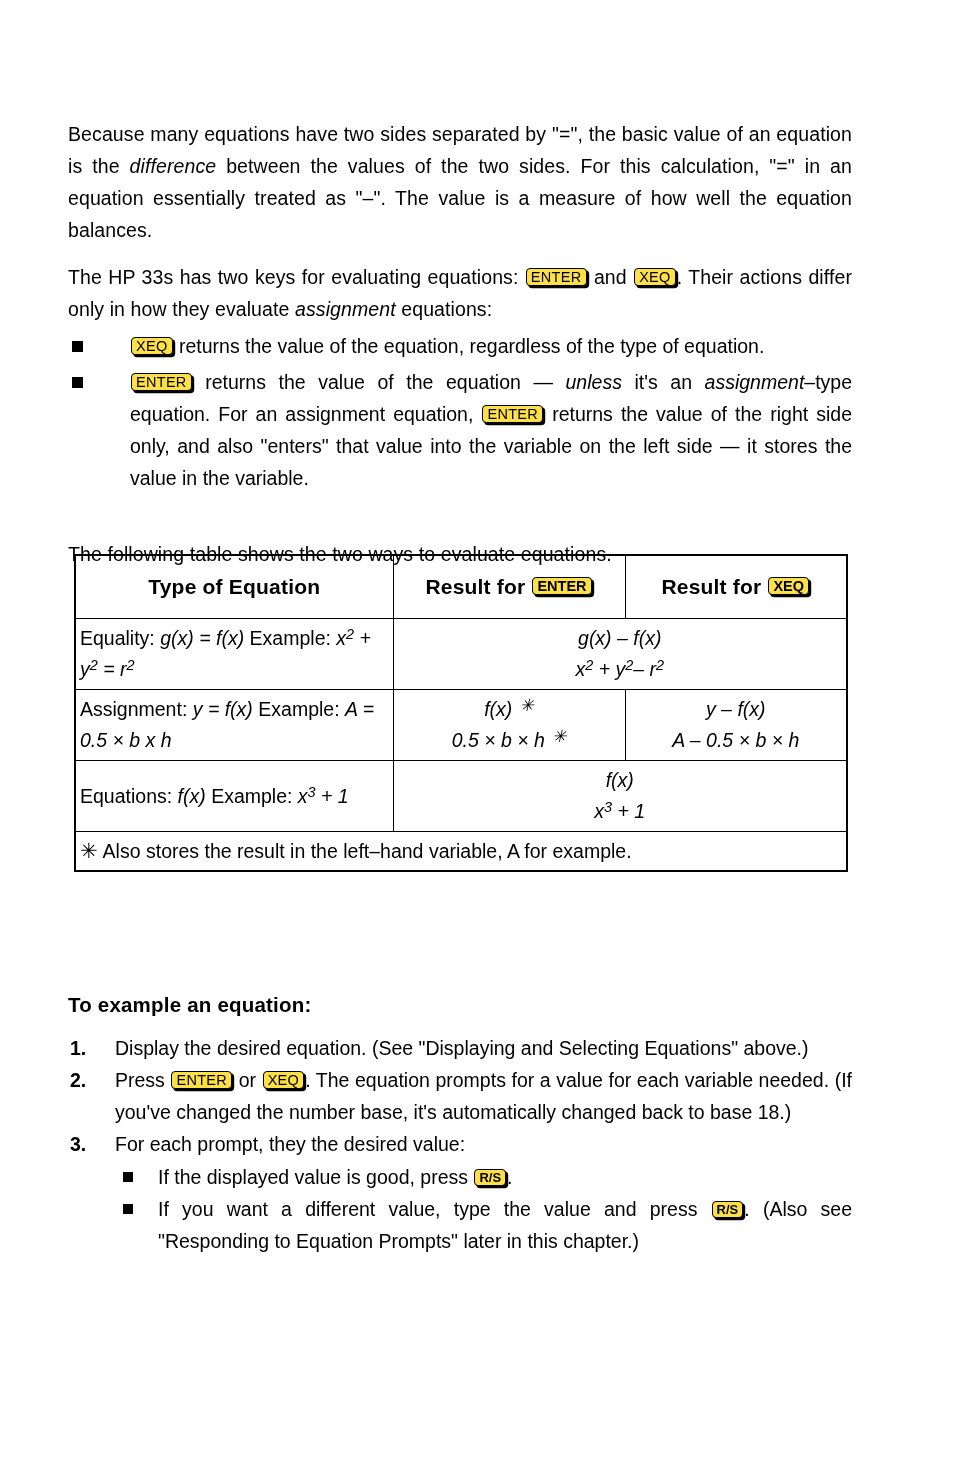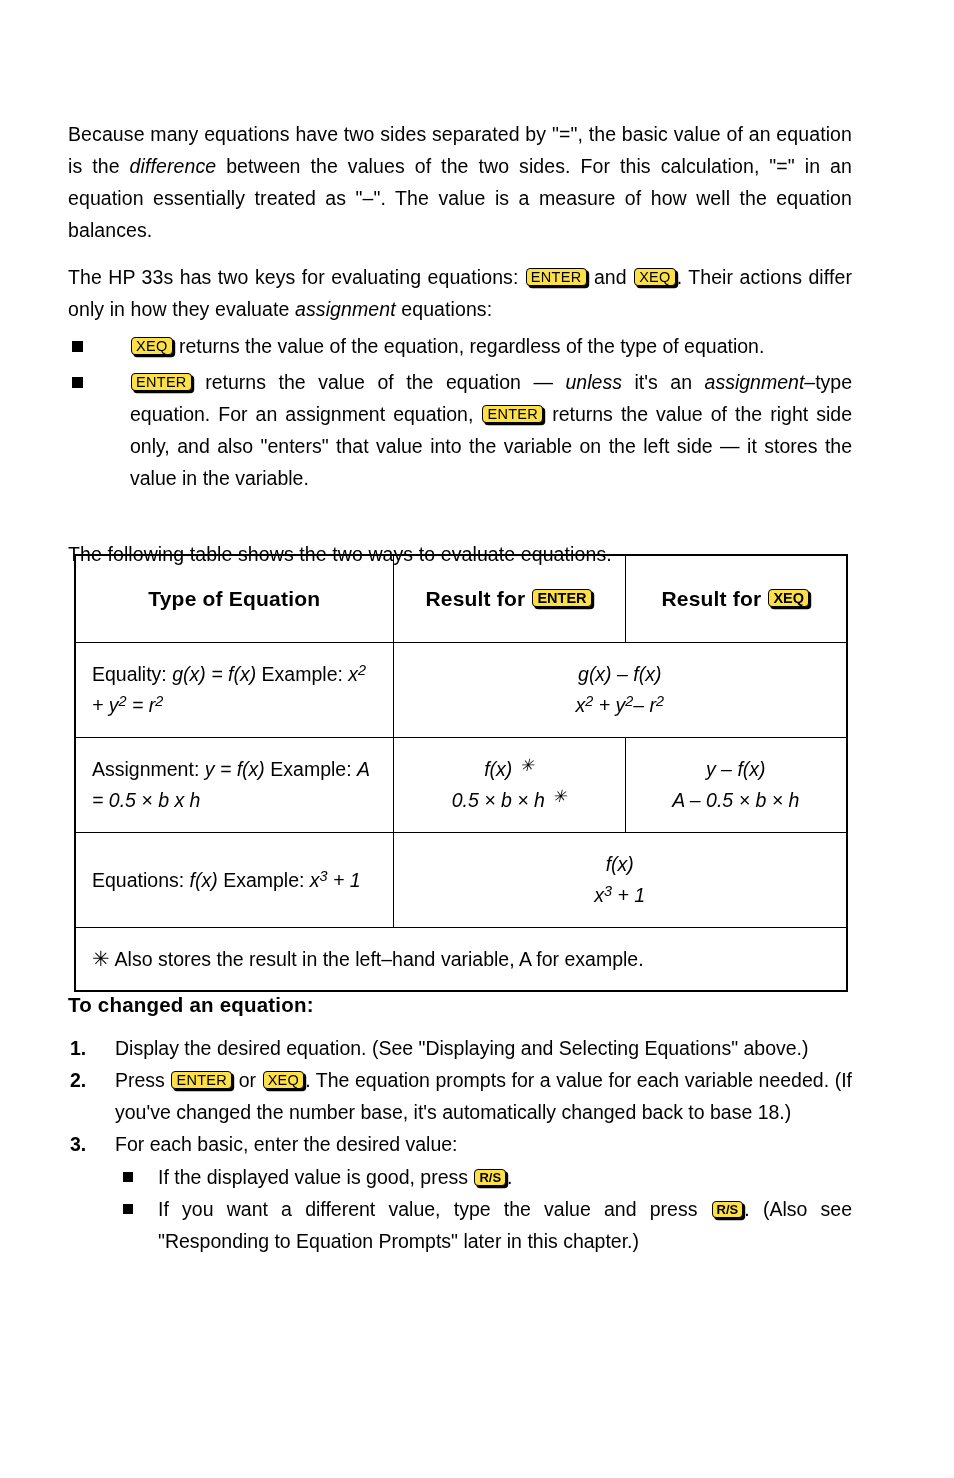--- a/index.html
+++ b/index.html
@@ -88,21 +88,21 @@
     position: absolute;
     left: 6px;
     top: 554px;
     width: 772px;
     border-collapse: collapse;
     border: 2.2px solid #000;
     table-layout: fixed;
   }
   .tbl td, .tbl th {
     border: 1.1px solid #000;
-    padding: 16px;
+    padding: 4px;
     vertical-align: middle;
   }
   .tbl .c1 { width: 318px; }
   .tbl .c2 { width: 232px; }
   .tbl .c3 { width: 222px; }
 
   .hdr {
     text-align: center;
     font-weight: bold;
     font-size: 21px;
@@ -271,34 +271,34 @@
           <i class="ln">x<sup>3</sup> + 1</i>
         </td>
       </tr>
 
       <tr>
         <td class="foot" colspan="3"><span class="astbig">✳</span><span>Also stores the result in the left–hand variable, A for example.</span></td>
       </tr>
     </tbody>
   </table>
 
-  <div class="h2">To changed an equation:</div>
+  <div class="h2">To example an equation:</div>
 
   <div class="nlist">
 
     <div class="nitem">
       <span class="num">1.</span><span>Display the desired equation. (See "Displaying and Selecting Equations" above.)</span>
     </div>
 
     <div class="nitem">
       <span class="num">2.</span><span>Press </span><span class="key">ENTER</span><span> or </span><span class="key">XEQ</span><span>. The equation prompts for a value for each variable needed. (If you've changed the number base, it's automatically changed back to base 18.)</span>
     </div>
 
     <div class="nitem">
-      <span class="num">3.</span><span>For each basic, enter the desired value:</span>
+      <span class="num">3.</span><span>For each prompt, they the desired value:</span>
 
       <div class="sublist">
         <div class="sitem">
           <span class="sq"></span><span>If the displayed value is good, press </span><span class="key bold small">R/S</span><span>.</span>
         </div>
         <div class="sitem">
           <span class="sq"></span><span>If you want a different value, type the value and press </span><span class="key bold small">R/S</span><span>. (Also see "Responding to Equation Prompts" later in this chapter.)</span>
         </div>
       </div>
     </div>

